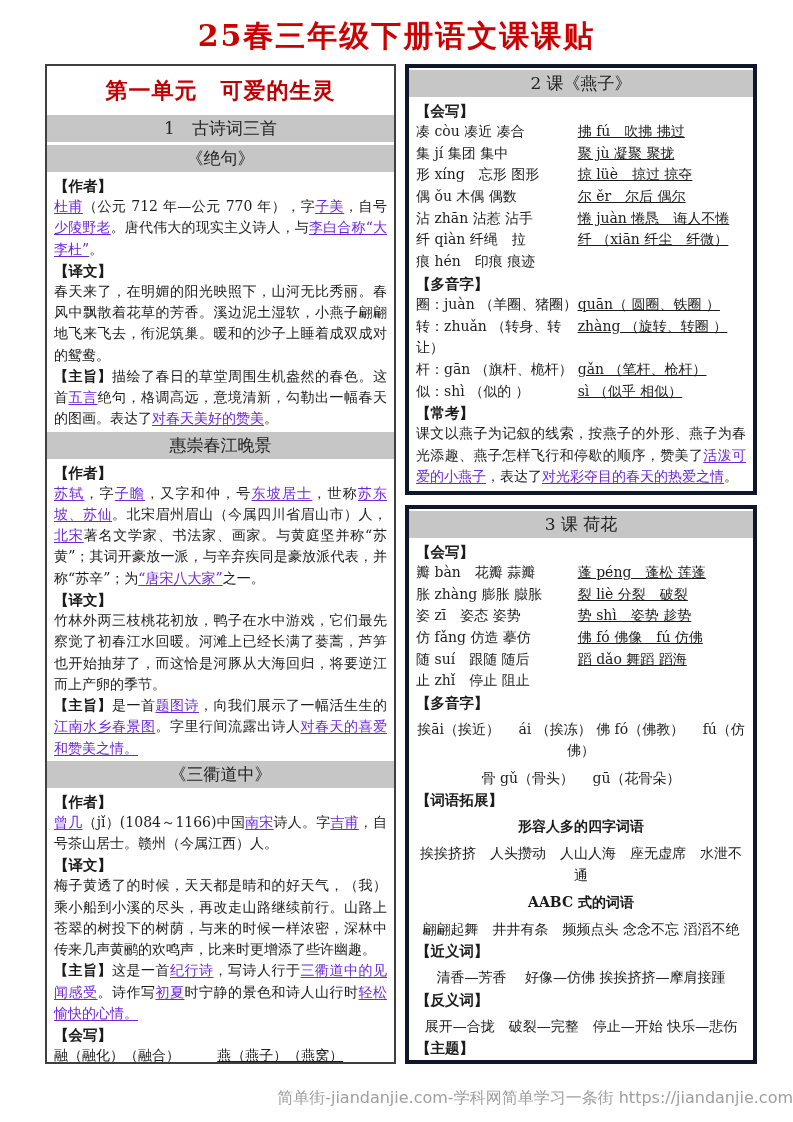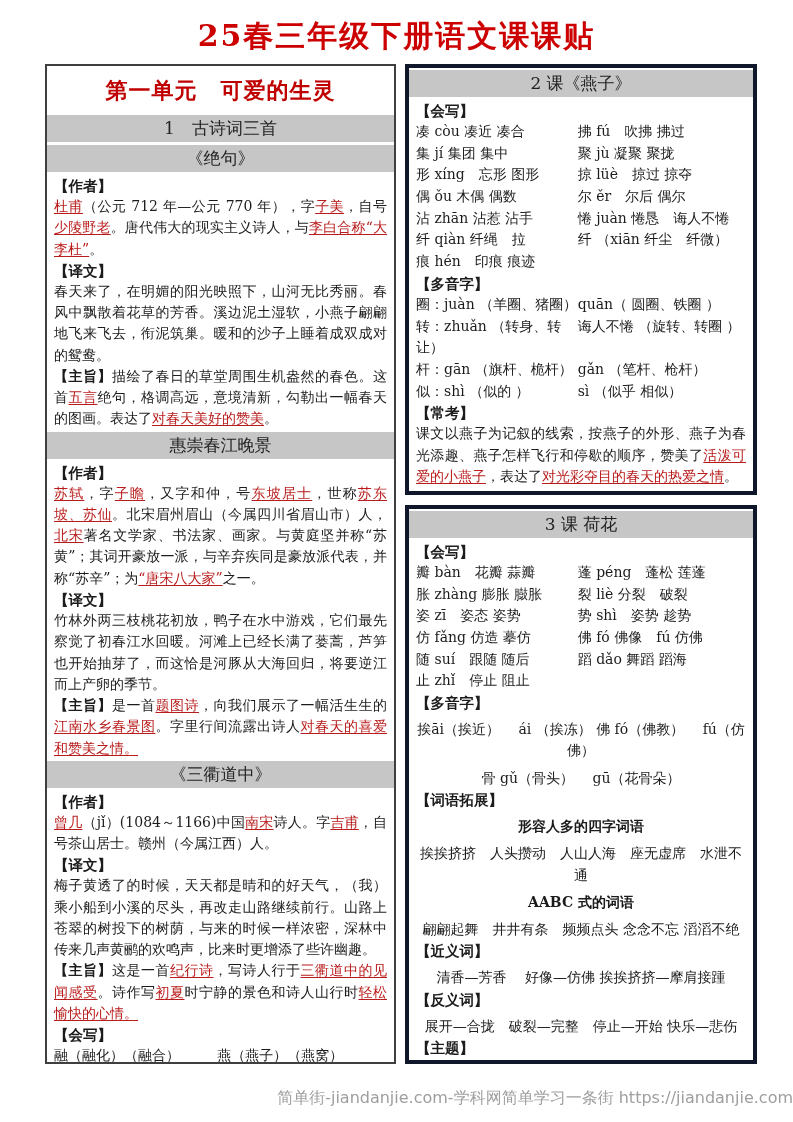--- a/index.html
+++ b/index.html
@@ -29,25 +29,25 @@
     padding:10px 0 7px;letter-spacing:1px;
     font-family:"DejaVu Sans","Liberation Sans",sans-serif;
   }
   .bar{
     background:#c6c6c6;text-align:center;font-size:17px;color:#222;
     padding:2px 0;margin:2px 0 3px;
   }
   .label{font-weight:bold;font-size:14.5px;padding:2px 7px 0;}
   .para{font-size:14px;line-height:1.52;padding:0 7px;text-align:justify;}
   .para.line{text-align:center;margin-top:6px;}
-  .hl{color:#b91c1c;text-decoration:underline;text-underline-offset:2px;}
+  .hl{color:#6d28d9;text-decoration:underline;text-underline-offset:2px;}
   .b{font-weight:bold;}
   .pair-row{display:flex;font-size:14px;line-height:1.55;padding:0 7px;}
   .cell-l{width:49%;}
-  .cell-r{width:51%;}
+  .cell-r{width:51%;text-decoration:underline;}
   .footer{
     text-align:right;color:#9e9e9e;font-size:16px;margin-top:24px;
     font-family:"DejaVu Sans","Liberation Sans",sans-serif;
   }
 </style>
 </head>
 <body>
 
 <div class="page">
   <div class="doc-title">25春三年级下册语文课课贴</div>
@@ -111,21 +111,21 @@
             <span class="cell-l">痕 hén　印痕 痕迹</span>
             <span class="cell-r"></span>
           </div>
           <div class="label">【多音字】</div>
           <div class="pair-row">
             <span class="cell-l">圈：juàn （羊圈、猪圈）</span>
             <span class="cell-r">quān（ 圆圈、铁圈 ）</span>
           </div>
           <div class="pair-row">
             <span class="cell-l">转：zhuǎn （转身、转让）</span>
-            <span class="cell-r">诲人不惓 （旋转、转圈 ）</span>
+            <span class="cell-r">zhàng （旋转、转圈 ）</span>
           </div>
           <div class="pair-row">
             <span class="cell-l">杆：gān （旗杆、桅杆）</span>
             <span class="cell-r">gǎn （笔杆、枪杆）</span>
           </div>
           <div class="pair-row">
             <span class="cell-l">似：shì （似的 ）</span>
             <span class="cell-r">sì （似乎 相似）</span>
           </div>
           <div class="label">【常考】</div>

